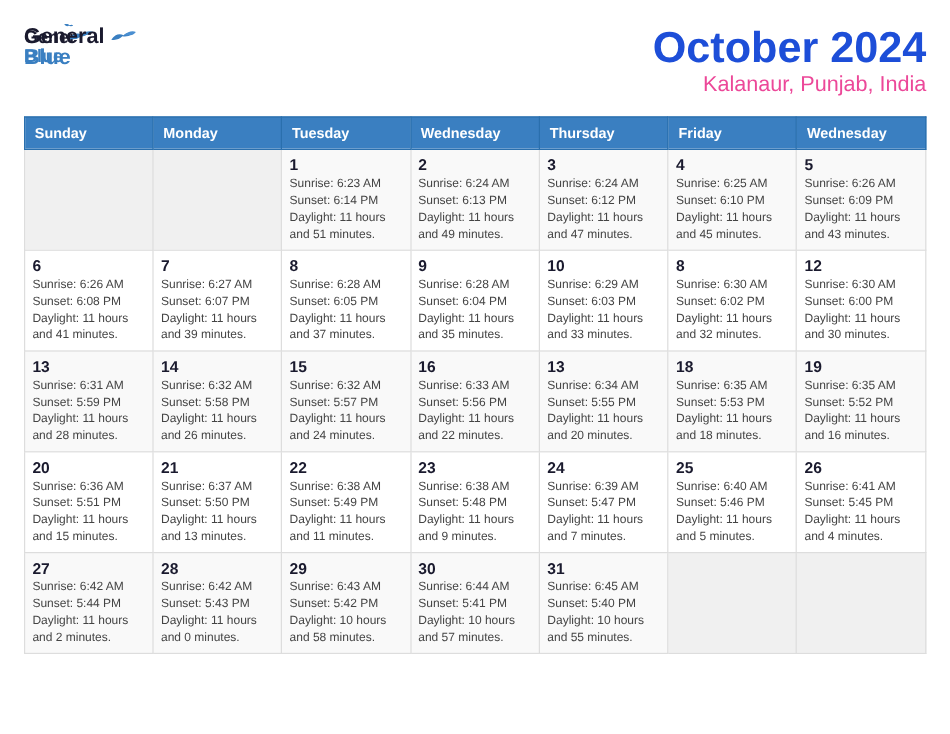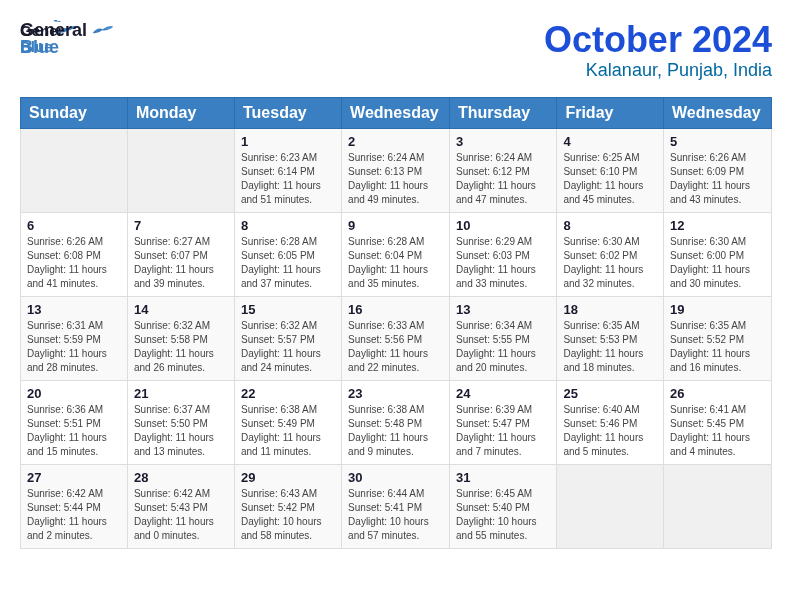--- a/index.html
+++ b/index.html
@@ -20,31 +20,31 @@
       text-align: right;
     }
     .month-title {
       font-size: 36px;
       font-weight: bold;
       color: #1d4ed8;
       line-height: 1.1;
     }
     .location-title {
       font-size: 18px;
-      color: #0369a1;
+      color: #ec4899;
     }
     .calendar {
       width: 100%;
       border-collapse: collapse;
       border: 1px solid #ccc;
     }
     .calendar th {
       background: #3a7fc1;
       color: #fff;
-      font-size: 16px;
+      font-size: 12px;
       font-weight: bold;
       padding: 6px 8px;
       text-align: left;
       border: 1px solid #2a6fad;
     }
     .calendar td {
       vertical-align: top;
       padding: 5px 6px;
       border: 1px solid #ddd;
       font-size: 10.5px;

